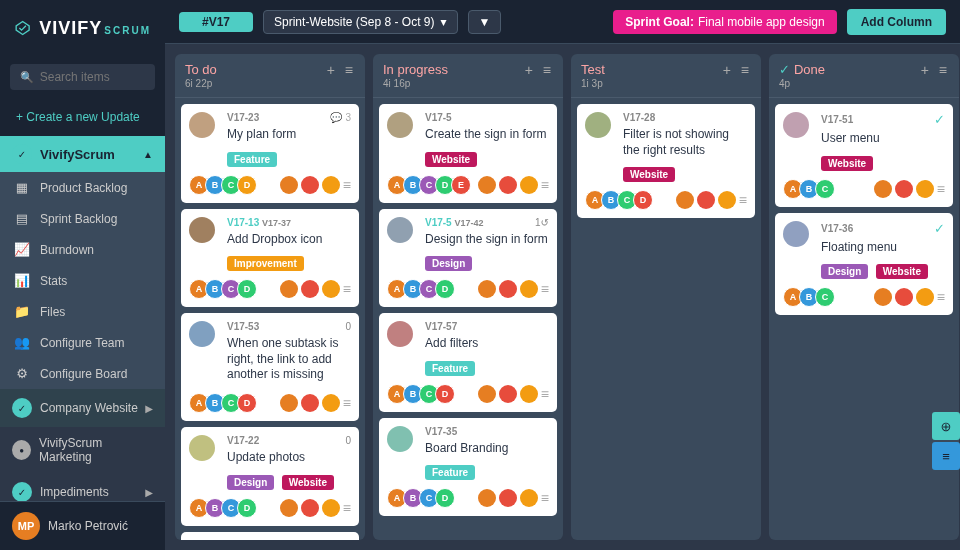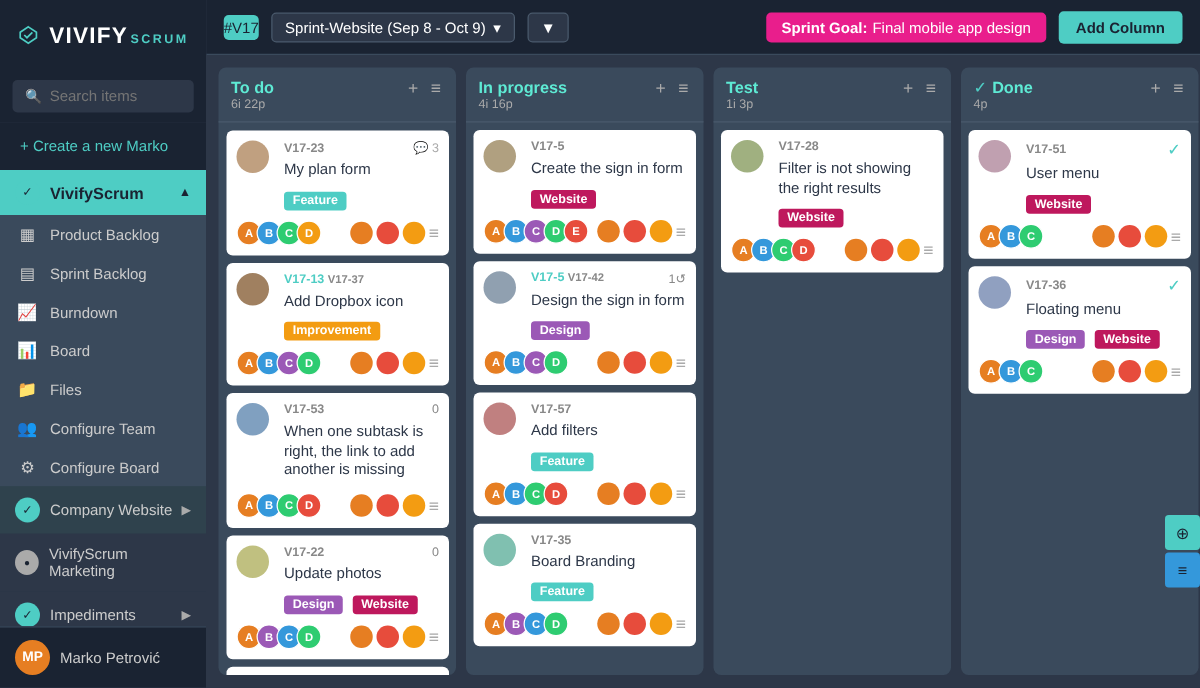--- a/index.html
+++ b/index.html
@@ -37,35 +37,35 @@
 
     .sidebar-footer { padding: 10px 12px; background: #1a2332; display: flex; align-items: center; gap: 8px; border-top: 1px solid #3a4a5c; }
     .avatar-sm { width: 28px; height: 28px; border-radius: 50%; background: #e67e22; display: flex; align-items: center; justify-content: center; font-size: 11px; color: #fff; font-weight: 600; }
     .footer-name { font-size: 12px; color: #ccc; }
 
     
     .main { flex: 1; display: flex; flex-direction: column; height: 550px; overflow: hidden; }
 
     
     .topbar { background: #1a2332; padding: 8px 14px; display: flex; align-items: center; gap: 10px; border-bottom: 1px solid #3a4a5c; min-height: 44px; }
-    .version-badge { background: #4ecdc4; color: #1a2332; border-radius: 4px; padding: 3px 0; font-size: 12px; font-weight: 400; }
+    .version-badge { background: #4ecdc4; color: #1a2332; border-radius: 4px; padding: 3px 23px; font-size: 12px; font-weight: 700; }
     .sprint-selector { background: #2d3748; border: 1px solid #4a5a6c; border-radius: 4px; padding: 4px 10px; color: #fff; font-size: 12px; cursor: pointer; display: flex; align-items: center; gap: 6px; }
     .filter-btn { background: #2d3748; border: 1px solid #4a5a6c; border-radius: 4px; padding: 4px 10px; color: #fff; font-size: 12px; cursor: pointer; display: flex; align-items: center; gap: 4px; }
     .spacer { flex: 1; }
     .sprint-goal-badge { background: #e91e8c; border-radius: 4px; padding: 5px 12px; font-size: 12px; color: #fff; display: flex; align-items: center; gap: 4px; cursor: pointer; }
     .sprint-goal-badge .label { font-weight: 600; }
     .add-column-btn { background: #4ecdc4; border: none; border-radius: 4px; padding: 6px 14px; color: #1a2332; font-size: 12px; font-weight: 700; cursor: pointer; }
 
     
     .board { flex: 1; display: flex; gap: 0; overflow-x: auto; padding: 10px 10px; background: #2d3748; }
 
     .column { min-width: 190px; max-width: 190px; background: #3a4a5c; border-radius: 6px; display: flex; flex-direction: column; margin-right: 8px; max-height: 490px; }
     .column-header { padding: 8px 10px; display: flex; align-items: flex-start; justify-content: space-between; border-bottom: 1px solid #4a5a6c; flex-shrink: 0; }
     .col-title-area { }
-    .col-title { font-size: 13px; font-weight: 700; color: #5eead4; }
+    .col-title { font-size: 13px; font-weight: 400; color: #fca5a5; }
     .col-meta { font-size: 10px; color: #aaa; margin-top: 1px; }
     .col-actions { display: flex; align-items: center; gap: 6px; }
     .col-action-btn { background: none; border: none; color: #aaa; cursor: pointer; font-size: 14px; padding: 0 2px; }
 
     .column-body { flex: 1; overflow-y: auto; padding: 6px; display: flex; flex-direction: column; gap: 6px; }
 
     
     .card { background: #fff; border-radius: 5px; padding: 8px; color: #2d3748; position: relative; }
     .card-header { display: flex; align-items: center; justify-content: space-between; margin-bottom: 4px; }
     .card-id { font-size: 10px; color: #888; font-weight: 600; }
@@ -120,21 +120,21 @@
   </div>
 
   <div class="sidebar-search">
     <div class="search-box">
       <span style="color:#aaa;font-size:11px">🔍</span>
       <input type="text" placeholder="Search items" style="">
     </div>
   </div>
 
   <div class="create-board-btn">
-    <button>+ Create a new Marko</button>
+    <button>+ Create a new Update</button>
   </div>
 
   <div class="sidebar-section">
 
     <div class="board-entry active">
       <div class="board-entry-left">
         <div class="board-icon">✓</div>
         <span class="board-entry-name">VivifyScrum</span>
       </div>
       <span class="board-chevron">▲</span>
@@ -148,21 +148,21 @@
       <div class="sidebar-item">
         <span class="item-icon">▤</span>
         <span>Sprint Backlog</span>
       </div>
       <div class="sidebar-item">
         <span class="item-icon">📈</span>
         <span>Burndown</span>
       </div>
       <div class="sidebar-item">
         <span class="item-icon">📊</span>
-        <span>Board</span>
+        <span>Stats</span>
       </div>
       <div class="sidebar-item">
         <span class="item-icon">📁</span>
         <span>Files</span>
       </div>
       <div class="sidebar-item">
         <span class="item-icon">👥</span>
         <span>Configure Team</span>
       </div>
       <div class="sidebar-item">

